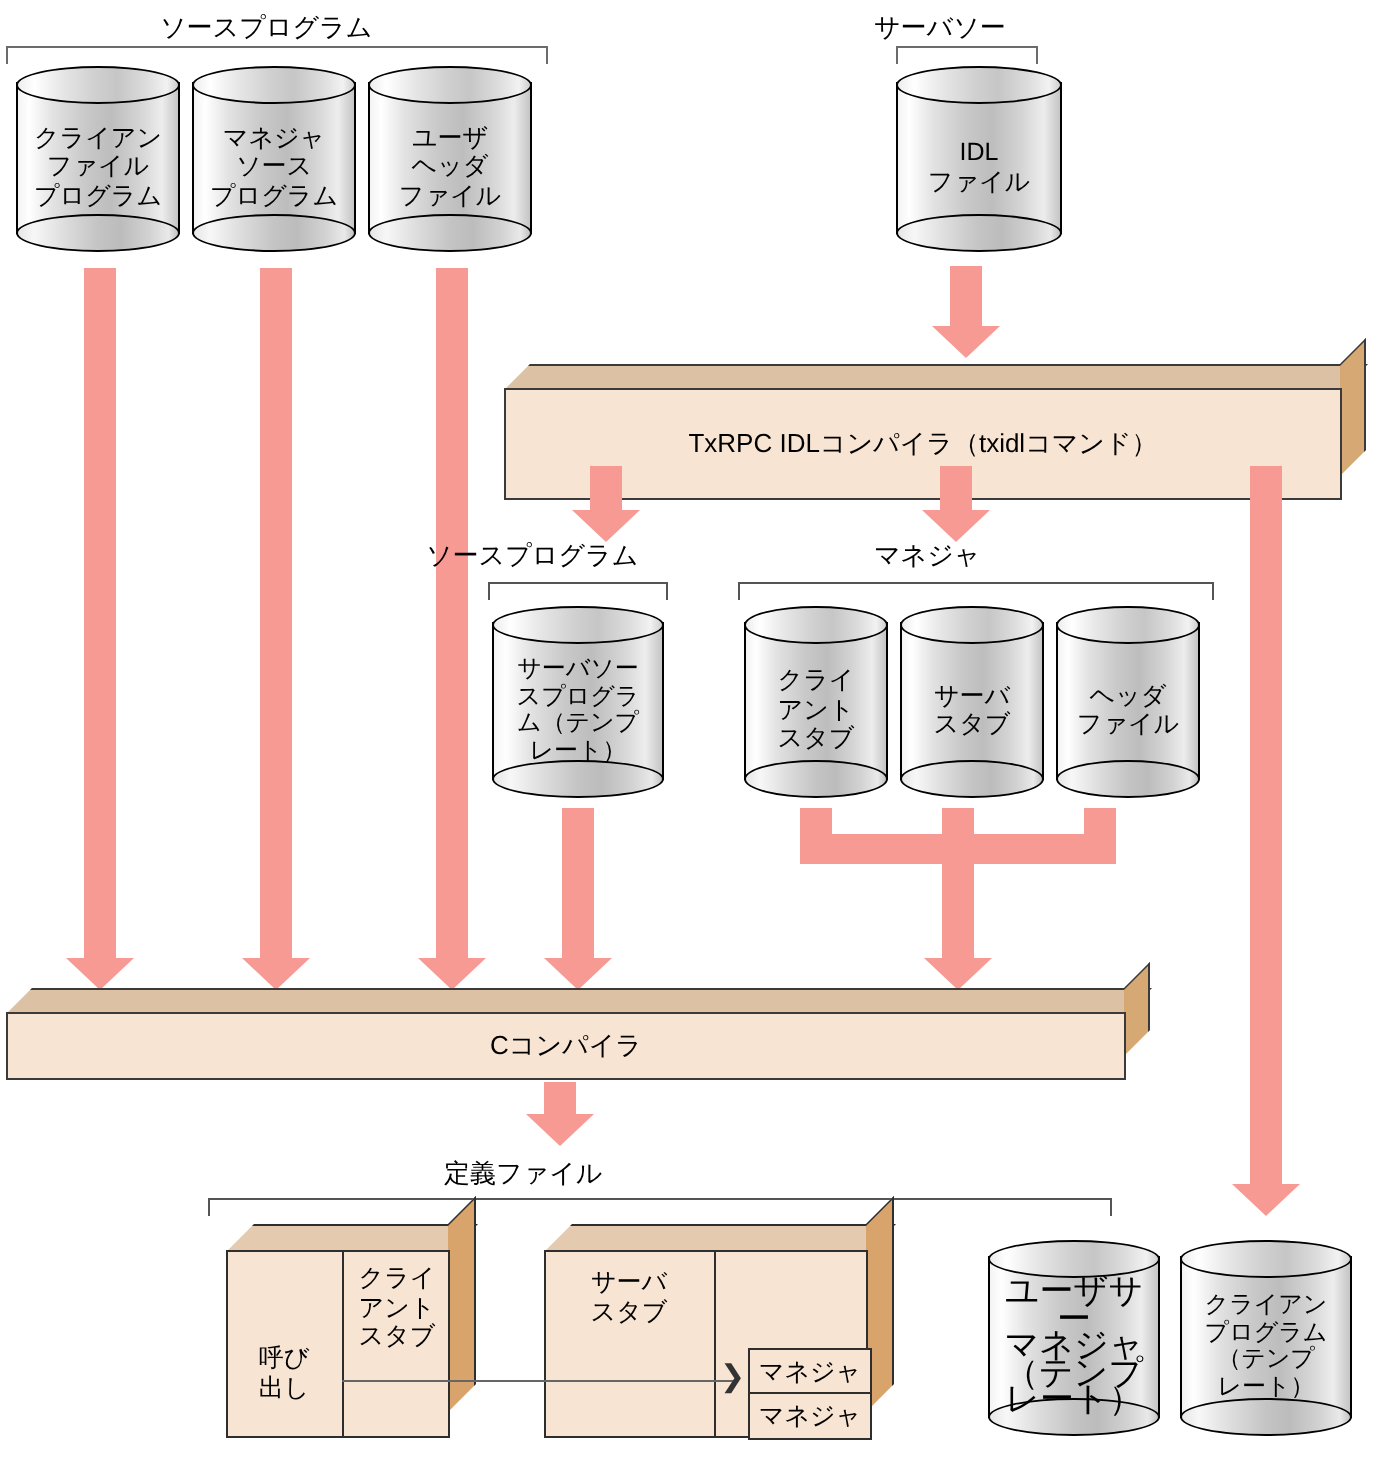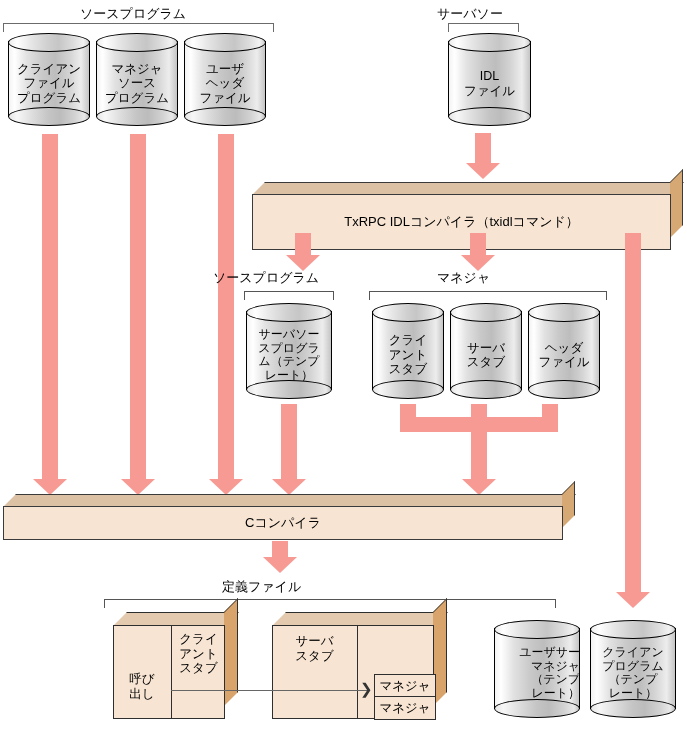--- a/index.html
+++ b/index.html
@@ -323,21 +323,21 @@
     </div>
   </div>
 
   <div class="connline" style="left:171px;top:690px;width:198px;"></div>
   <div class="arrowhead-sm" style="left:360px;top:681px;">❯</div>
 
   <div class="cyl" style="left:494px;top:620px;width:86px;height:98px;">
     <div class="bot"></div>
     <div class="body"></div>
     <div class="top"></div>
-    <div class="txt" style="font-size:12px;line-height:13.5px;align-items:flex-end;">
+    <div class="txt" style="font-size:17px;line-height:13.5px;">
       <span>ユーザサー</span>
       <span>マネジャ</span>
       <span>（テンプ</span>
       <span>レート）</span>
     </div>
   </div>
 
   <div class="cyl" style="left:590px;top:620px;width:86px;height:98px;">
     <div class="bot"></div>
     <div class="body"></div>

